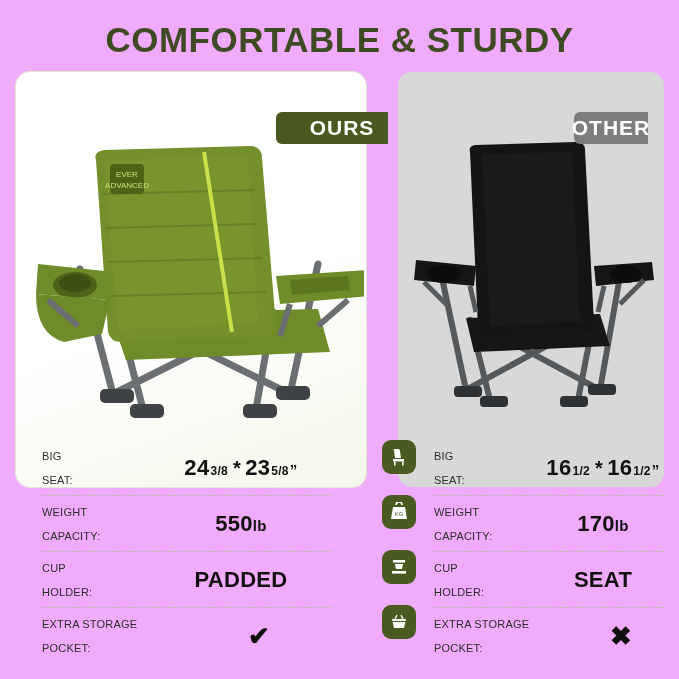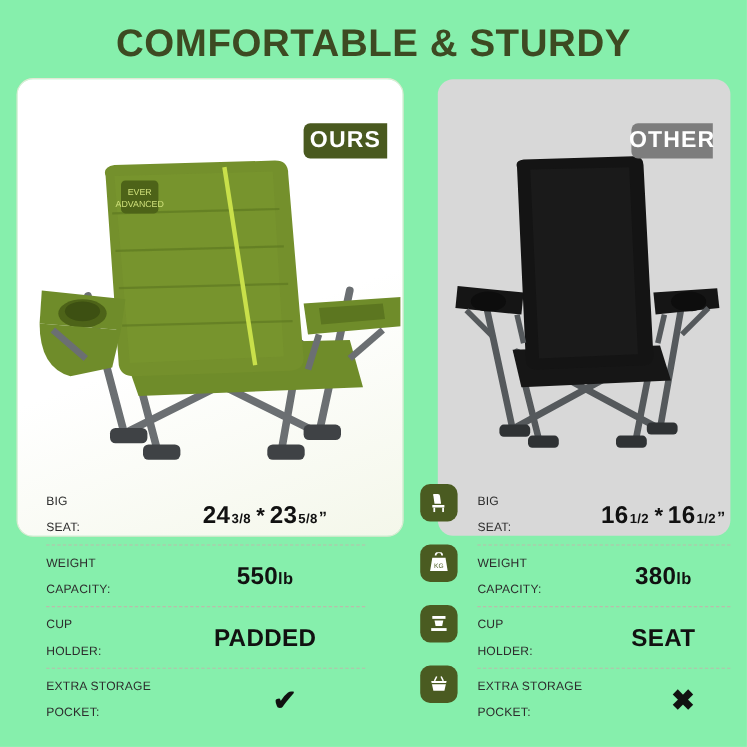--- a/index.html
+++ b/index.html
@@ -5,21 +5,21 @@
   html,body{margin:0;padding:0;}
   body{
     width:679px;height:679px;
     background:#f2f5e9;
     font-family:"Liberation Sans", sans-serif;
     overflow:hidden;
     position:relative;
   }
   .page{
     position:absolute;inset:0;
-    background:#86efac;
+    background:#f0abfc;
   }
   .headline{
     position:absolute;
     top:20px;left:0;width:679px;
     text-align:center;
     font-size:35px;
     font-weight:bold;
     letter-spacing:0.5px;
     color:#3d4a22;
     font-family:"Liberation Sans", sans-serif;
@@ -45,22 +45,23 @@
     position:absolute;
     height:32px;
     display:flex;align-items:center;justify-content:center;
     color:#ffffff;
     font-weight:bold;
     font-size:21px;
     letter-spacing:1px;
     border-radius:6px 0 0 6px;
   }
   .badge-ours{
-    top:112px;left:276px;width:76px;
+    top:112px;left:276px;width:92px;
     background:#49591f;
+    padding-left:20px;
   }
   .badge-other{
     top:112px;left:574px;width:74px;
     background:#7d7d7d;
   }
   
   .chair-wrap{position:absolute;}
   .chair-ours{top:64px;left:18px;width:346px;height:360px;}
   .chair-other{top:128px;left:404px;width:256px;height:300px;}
 
@@ -298,21 +299,21 @@
     <div class="spec-row">
       <div class="spec-label">BIG<br>SEAT:</div>
       <div class="spec-val">
         <span>16</span><span class="frac"><span>1</span>/<span>2</span></span><span class="star">*</span><span>16</span><span class="frac"><span>1</span>/<span>2</span></span><span class="unit">”</span>
       </div>
     </div>
 
     <div class="spec-row">
       <div class="spec-label">WEIGHT<br>CAPACITY:</div>
       <div class="spec-val">
-        <span>380</span><span class="unit">lb</span>
+        <span>170</span><span class="unit">lb</span>
       </div>
     </div>
 
     <div class="spec-row">
       <div class="spec-label">CUP<br>HOLDER:</div>
       <div class="spec-val">SEAT</div>
     </div>
 
     <div class="spec-row">
       <div class="spec-label">EXTRA STORAGE<br>POCKET:</div>

